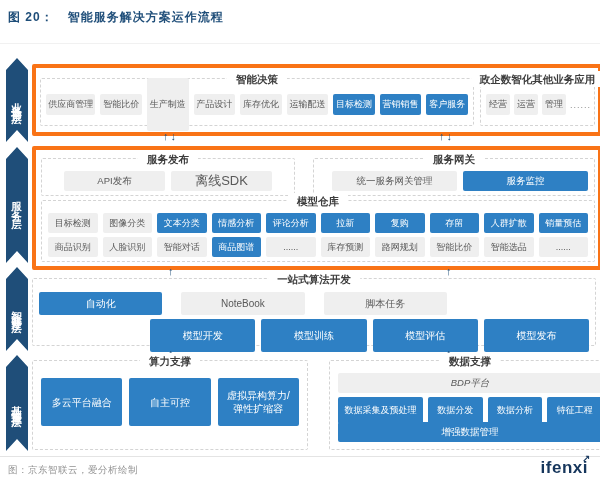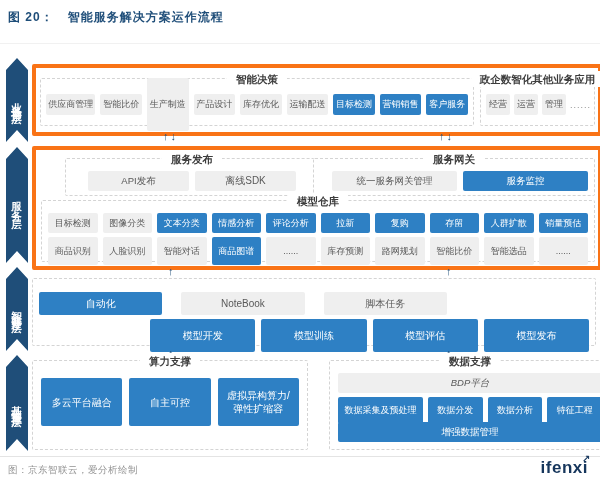--- a/index.html
+++ b/index.html
@@ -95,25 +95,25 @@
   </div>
 
   <div class="arrow arrowpair" style="left:162px;top:129px;">
     <span>↑</span><span>↓</span>
   </div>
   <div class="arrow arrowpair" style="left:438px;top:129px;">
     <span>↑</span><span>↓</span>
   </div>
 
   <div class="outer" style="left:32px;top:146px;width:562px;height:116px;">
-    <div class="dashed" style="left:5px;top:8px;width:252px;height:36px;margin-left:24px;">
+    <div class="dashed" style="left:5px;top:8px;width:252px;height:36px;">
       <div class="sec-label">服务发布</div>
       <div class="row-flex" style="left:22px;right:22px;top:12px;height:20px;gap:6px;">
         <span class="chip gray" style="flex:1;height:20px;font-size:9.5px;">API发布</span>
-        <span class="chip gray" style="flex:1;height:20px;font-size:10px;">离线SDK</span>
+        <span class="chip gray" style="flex:1;height:20px;font-size:13px;">离线SDK</span>
       </div>
     </div>
     <div class="dashed" style="left:277px;top:8px;width:280px;height:36px;">
       <div class="sec-label">服务网关</div>
       <div class="row-flex" style="left:6px;right:6px;top:12px;height:20px;gap:6px;padding-left:12px;">
         <span class="chip gray" style="flex:1;height:20px;font-size:9.5px;">统一服务网关管理</span>
         <span class="chip blue" style="flex:1;height:20px;font-size:9.5px;">服务监控</span>
       </div>
     </div>
     <div class="dashed" style="left:5px;top:50px;width:552px;height:60px;">
@@ -123,39 +123,40 @@
         <span class="chip gray">图像分类</span>
         <span class="chip blue">文本分类</span>
         <span class="chip blue">情感分析</span>
         <span class="chip blue">评论分析</span>
         <span class="chip blue">拉新</span>
         <span class="chip blue">复购</span>
         <span class="chip blue">存留</span>
         <span class="chip blue">人群扩散</span>
         <span class="chip blue">销量预估</span>
       </div>
-      <div class="grid" style="left:6px;right:6px;top:36px;height:28px;grid-template-columns:repeat(10,1fr);gap:5px;">
+      <div class="grid" style="left:6px;right:6px;top:36px;height:20px;grid-template-columns:repeat(10,1fr);gap:5px;">
         <span class="chip gray">商品识别</span>
         <span class="chip gray">人脸识别</span>
         <span class="chip gray">智能对话</span>
         <span class="chip blue">商品图谱</span>
         <span class="chip gray">......</span>
         <span class="chip gray">库存预测</span>
         <span class="chip gray">路网规划</span>
         <span class="chip gray">智能比价</span>
         <span class="chip gray">智能选品</span>
         <span class="chip gray">......</span>
       </div>
     </div>
   </div>
 
   <div class="arrow" style="left:168px;top:264px;">↑</div>
   <div class="arrow" style="left:446px;top:264px;">↑</div>
 
   <div class="dashed" style="left:32px;top:278px;width:562px;height:66px;">
+    <div class="sec-label">一站式算法开发</div>
     <div class="grid" style="left:6px;right:6px;top:13px;height:23px;grid-template-columns:repeat(4,1fr);gap:19px;">
       <span class="chip blue" style="font-size:10px;">自动化</span>
       <span class="chip gray" style="font-size:10px;">NoteBook</span>
       <span class="chip gray" style="font-size:10px;">脚本任务</span>
     </div>
     <div class="grid" style="left:6px;right:6px;top:40px;height:23px;grid-template-columns:repeat(5,1fr);gap:6px;">
       <span class="chip blue" style="font-size:10px;margin-top:33px;">数据标注</span>
       <span class="chip blue" style="font-size:10px;">模型开发</span>
       <span class="chip blue" style="font-size:10px;">模型训练</span>
       <span class="chip blue" style="font-size:10px;">模型评估</span>

